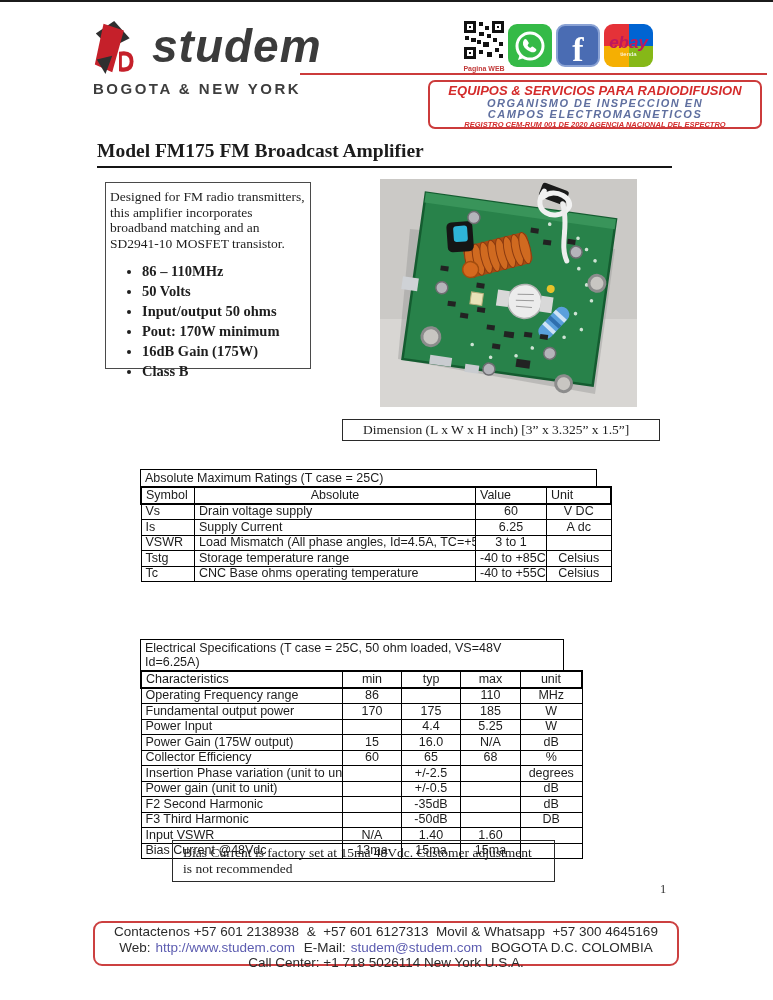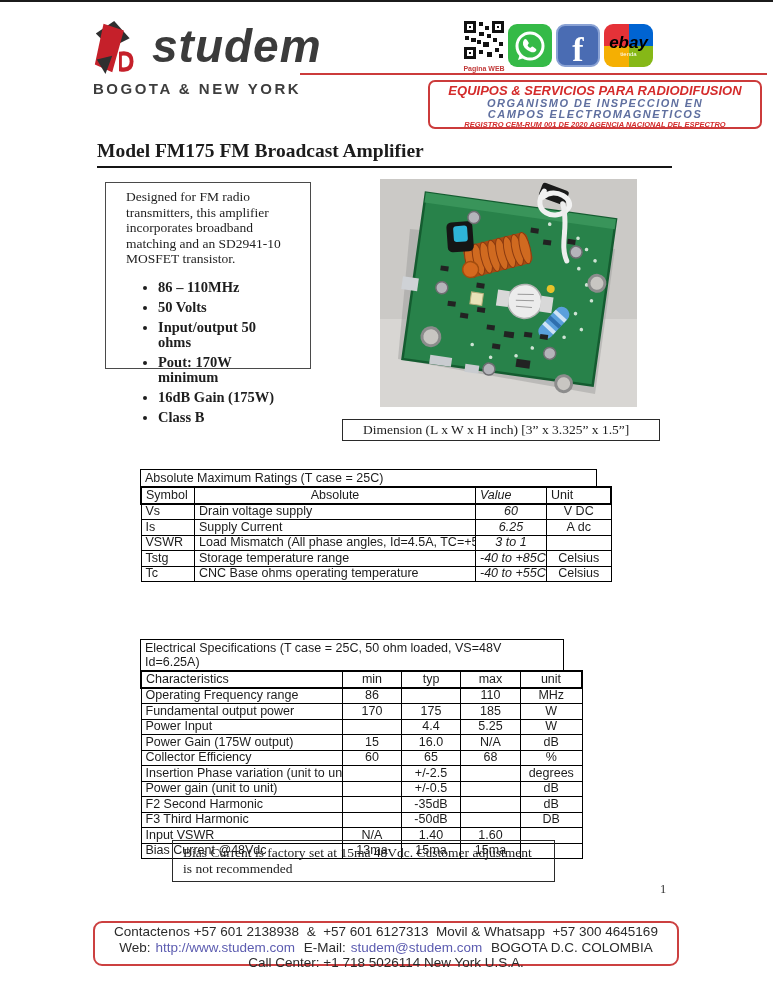--- a/index.html
+++ b/index.html
@@ -21,39 +21,39 @@
   .wa{left:508px;width:44px;height:43px;background:#35ba47;display:flex;align-items:center;justify-content:center;}
   .fb{left:556px;width:44px;height:43px;background:#4a6cb3;border:2px solid #8aa2d4;box-sizing:border-box;
       display:flex;align-items:center;justify-content:center;}
   .fb-f{color:#fff;font-family:"Liberation Serif",serif;font-weight:bold;font-size:34px;line-height:30px;margin-top:8px;}
   .ebay{left:604px;width:49px;height:43px;overflow:hidden;position:absolute;}
   .ebay .quad{position:absolute;width:50%;height:50%;}
   .q-tl{left:0;top:0;background:#e53238;}
   .q-tr{right:0;top:0;background:#0064d2;}
   .q-bl{left:0;bottom:0;background:#f5af02;}
   .q-br{right:0;bottom:0;background:#86b817;}
-  .ebay-word{position:absolute;left:0;top:9px;width:100%;text-align:center;color:#000000;
+  .ebay-word{position:absolute;left:0;top:9px;width:100%;text-align:center;color:#be185d;
              font-family:"Liberation Sans",sans-serif;font-weight:bold;font-style:italic;font-size:17px;}
   .ebay-sub{position:absolute;left:0;top:27px;width:100%;text-align:center;color:#fff;
             font-family:"Liberation Sans",sans-serif;font-size:6px;}
 
   .banner{position:absolute;left:428px;top:78px;width:334px;height:49px;border:2px solid #cc3b3b;
           border-radius:7px;box-sizing:border-box;text-align:center;font-style:italic;font-weight:bold;
           font-family:"Liberation Sans",sans-serif;padding-top:2px;}
   .banner-l1{color:#d42b2b;font-size:13px;line-height:14px;}
   .banner-l2,.banner-l3{color:#5f6f9f;font-size:11px;line-height:11px;letter-spacing:1.5px;}
   .banner-l4{color:#d42b2b;font-size:7.5px;line-height:9px;}
 
   
   .doc-title{position:absolute;left:97px;top:138px;width:575px;font-weight:bold;font-size:19.5px;
              border-bottom:2.5px solid #151515;padding-bottom:4px;}
 
   
   .desc-box{position:absolute;left:105px;top:180px;width:206px;height:187px;border:1.5px solid #4a4a4a;
-            box-sizing:border-box;padding:6px 20px;font-size:13.5px;line-height:15.5px;color:#1e1e1e;}
+            box-sizing:border-box;padding:6px 4px;font-size:13.5px;line-height:15.5px;color:#1e1e1e;}
   .features{margin:13px 0 0 0;padding-left:21px;}
   .features li{font-weight:bold;font-size:14.5px;margin-bottom:5px;line-height:15px;margin-left:11px;}
 
   
   .photo{position:absolute;left:380px;top:177px;width:257px;height:228px;}
 
   
   .dim-box{position:absolute;left:342px;top:417px;width:318px;height:22px;border:1.3px solid #2a2a2a;
            box-sizing:border-box;font-size:13.5px;line-height:19px;padding-left:20px;font-weight:normal;}
 
@@ -66,21 +66,21 @@
   table.spec{border-collapse:collapse;table-layout:fixed;width:100%;
              font-family:"Liberation Sans",sans-serif;font-size:12.5px;}
   table.spec th,table.spec td{border:1px solid #000;padding:0 4px;height:14.5px;line-height:13px;
              font-weight:normal;text-align:left;overflow:hidden;white-space:nowrap;}
   table.spec thead th{border-top-width:2px;border-bottom-width:2px;}
   table.spec thead th:first-child{border-left-width:2px;}
   table.spec thead th:last-child{border-right-width:2px;}
 
   #abs-table th:nth-child(1),#abs-table td:nth-child(1){width:44px;}
   #abs-table th:nth-child(2),#abs-table td:nth-child(2){width:272px;}
-  #abs-table th:nth-child(3),#abs-table td:nth-child(3){width:62px;font-style:italic;}
+  #abs-table th:nth-child(3),#abs-table td:nth-child(3){width:62px;}
   #abs-table th:nth-child(4),#abs-table td:nth-child(4){width:55px;}
   #abs-table th:nth-child(2){text-align:center;}
   #abs-table td:nth-child(3),#abs-table td:nth-child(4){text-align:center;}
 
   #elec-table th:nth-child(1),#elec-table td:nth-child(1){width:192px;}
   #elec-table th:nth-child(2),#elec-table td:nth-child(2){width:50px;}
   #elec-table th:nth-child(3),#elec-table td:nth-child(3){width:50px;}
   #elec-table th:nth-child(4),#elec-table td:nth-child(4){width:51px;}
   #elec-table th:nth-child(5),#elec-table td:nth-child(5){width:52px;}
   #elec-table th:nth-child(n+2),#elec-table td:nth-child(n+2){text-align:center;}

